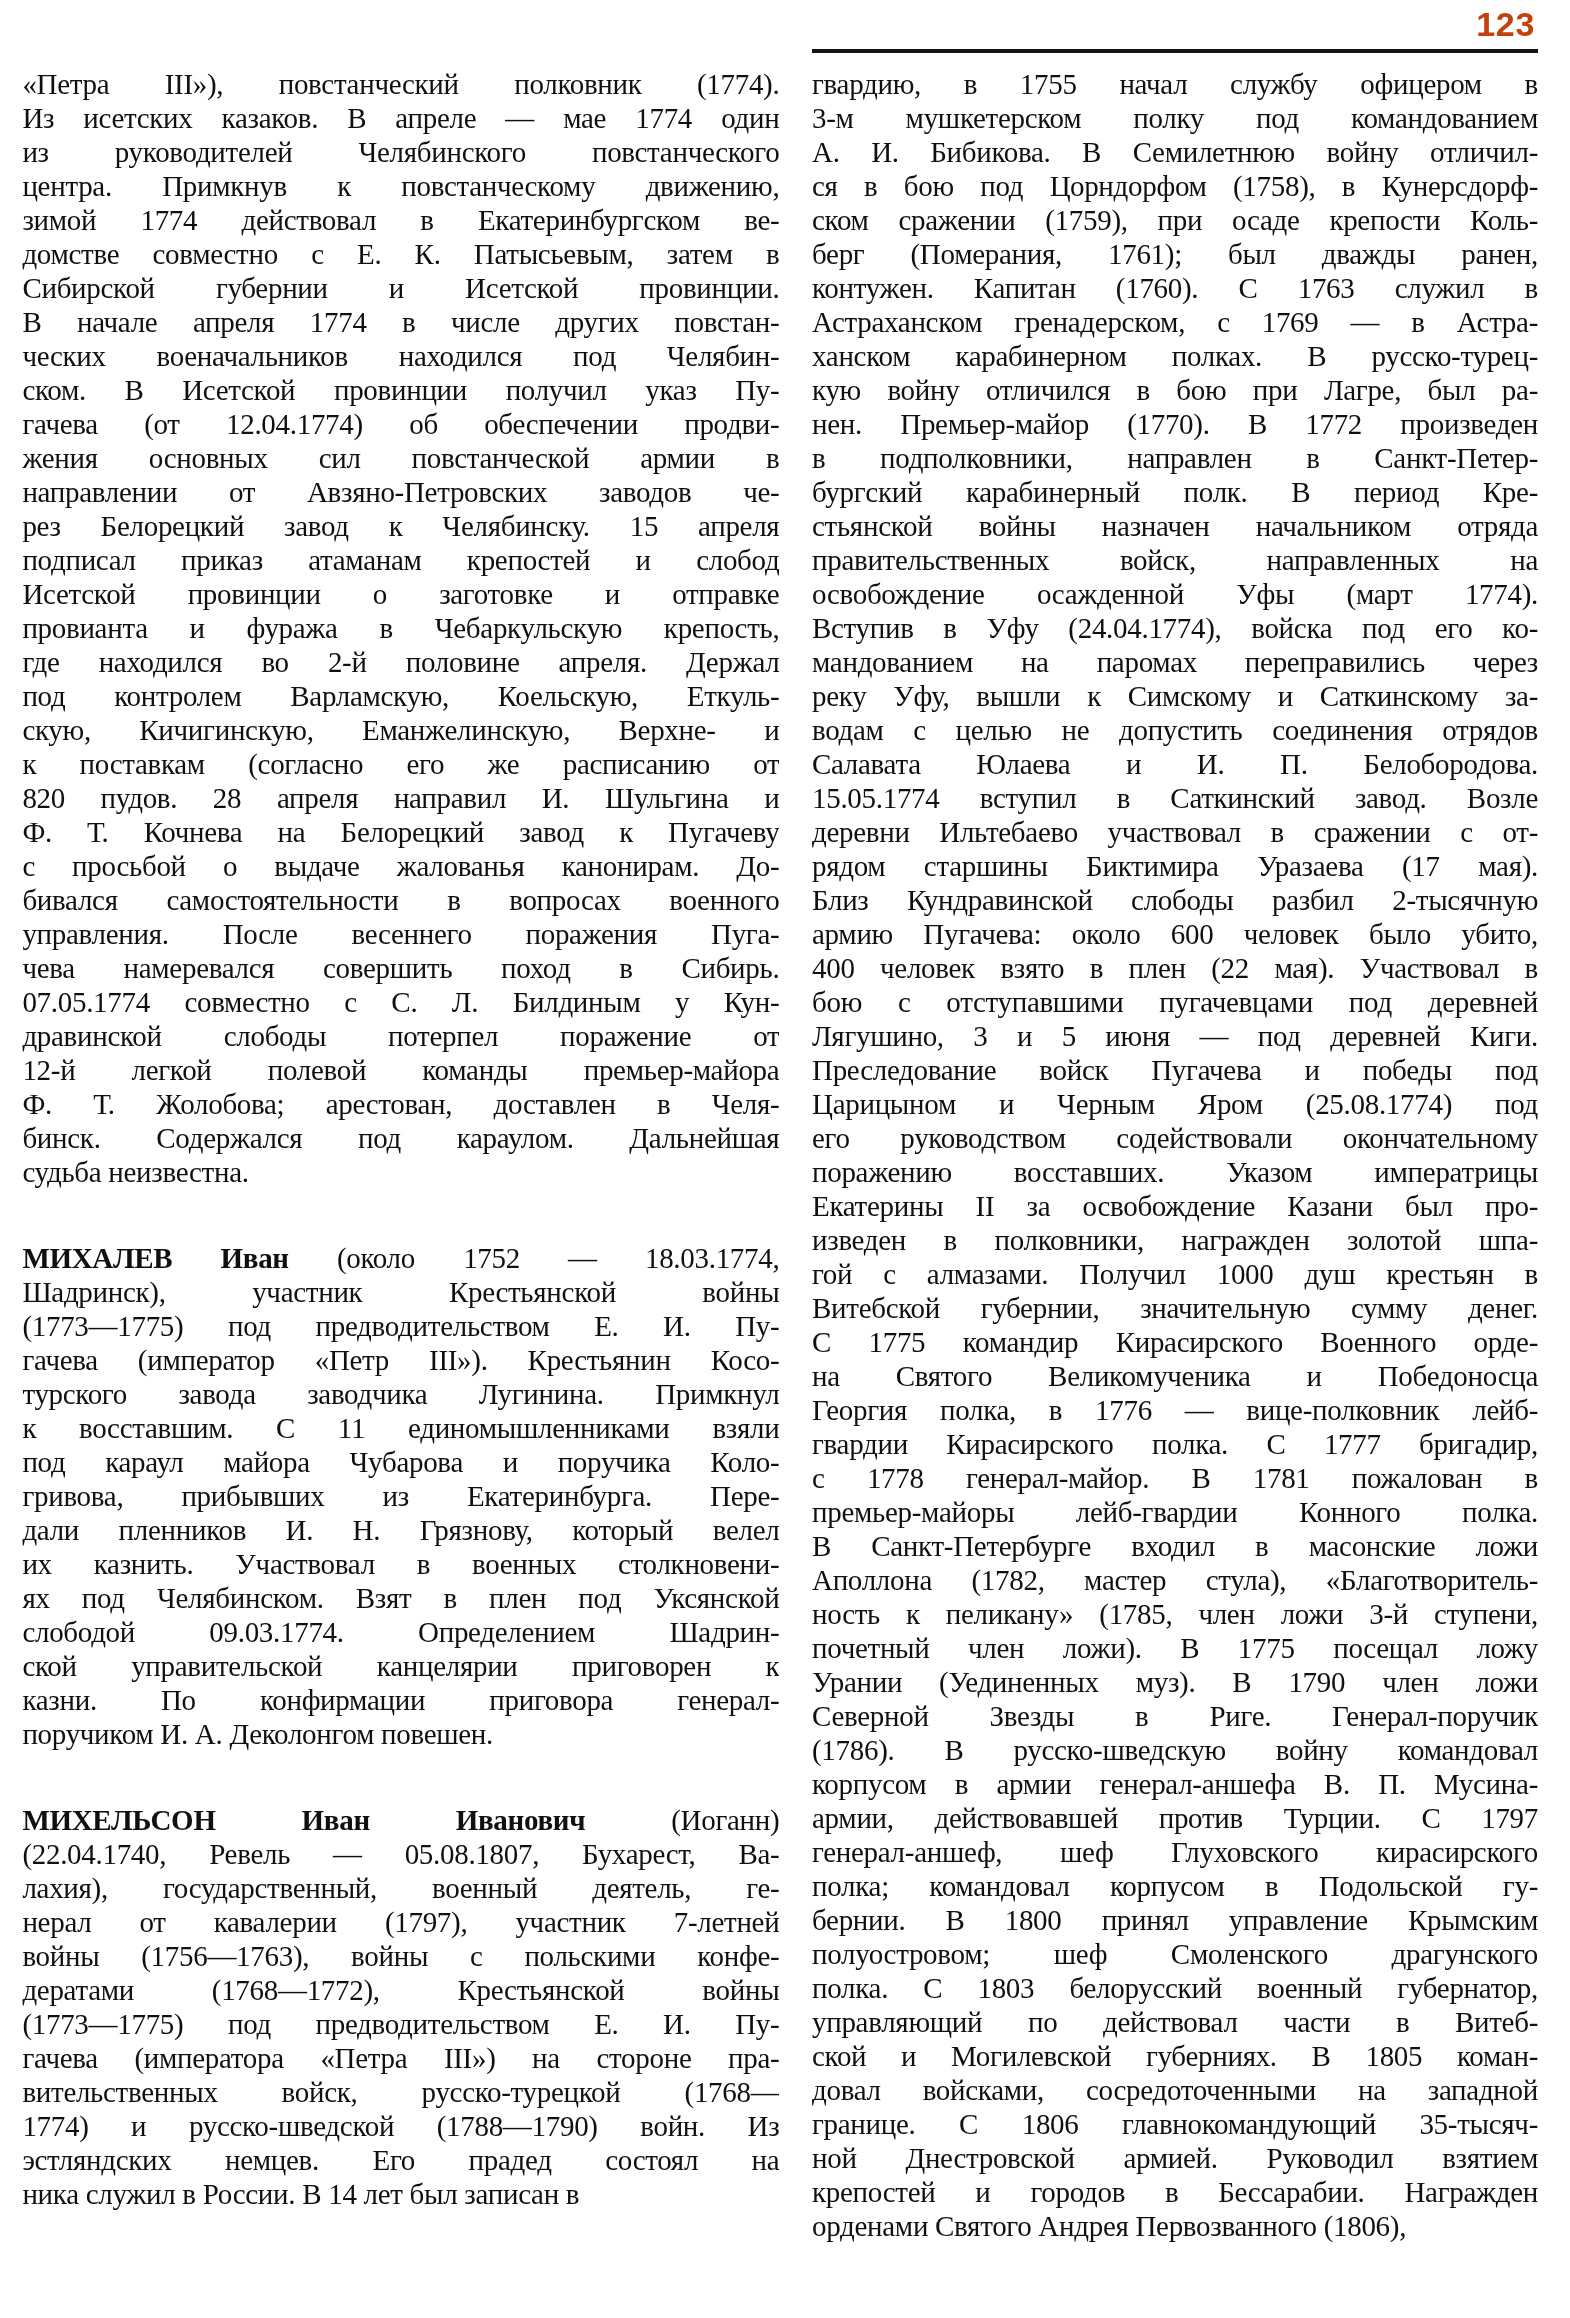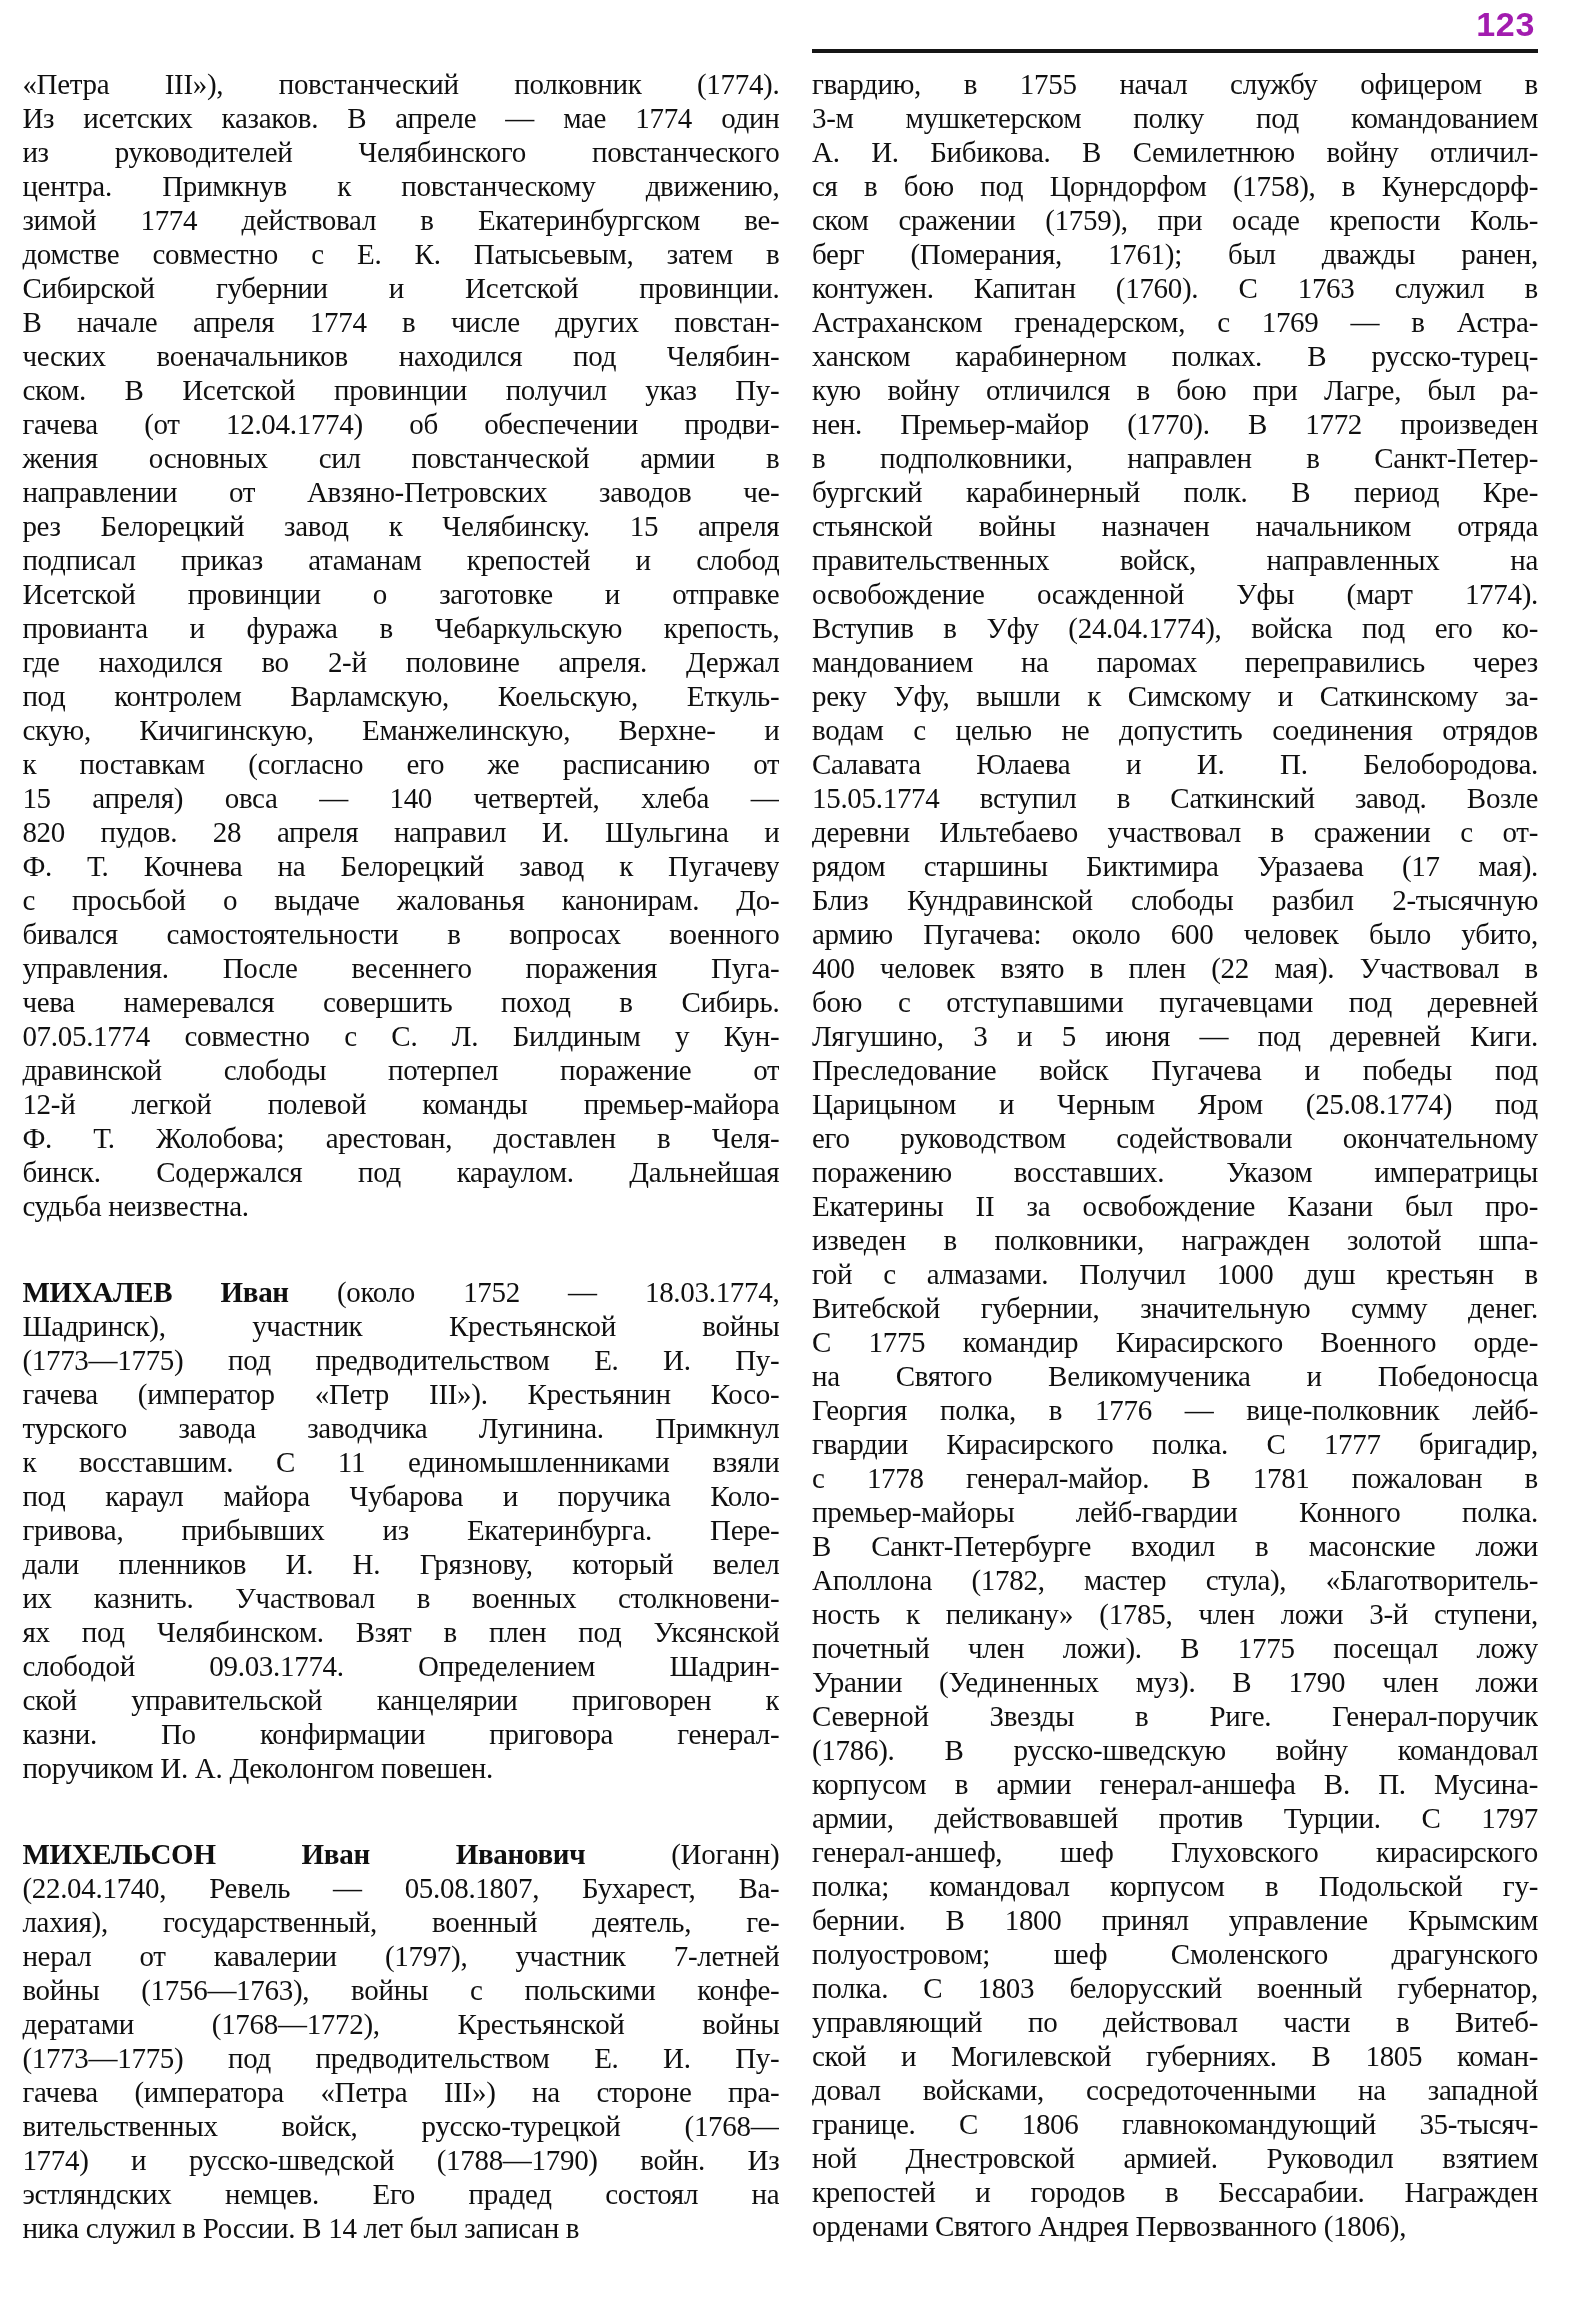--- a/index.html
+++ b/index.html
@@ -18,21 +18,21 @@
   .page-number {
     position: absolute;
     top: 4.5px;
     left: 812px;
     width: 723px;
     text-align: right;
     font-family: "Liberation Sans", sans-serif;
     font-size: 34px;
     font-weight: bold;
     letter-spacing: 0.7px;
-    color: #a21caf;
+    color: #c2410c;
   }
   .header-rule {
     position: absolute;
     top: 49px;
     left: 812px;
     width: 726px;
     height: 3.7px;
     background: #151515;
   }
   .col {
@@ -77,21 +77,20 @@
       <div class="line">жения основных сил повстанческой армии в</div>
       <div class="line">направлении от Авзяно-Петровских заводов че-</div>
       <div class="line">рез Белорецкий завод к Челябинску. 15 апреля</div>
       <div class="line">подписал приказ атаманам крепостей и слобод</div>
       <div class="line">Исетской провинции о заготовке и отправке</div>
       <div class="line">провианта и фуража в Чебаркульскую крепость,</div>
       <div class="line">где находился во 2-й половине апреля. Держал</div>
       <div class="line">под контролем Варламскую, Коельскую, Еткуль-</div>
       <div class="line">скую, Кичигинскую, Еманжелинскую, Верхне- и</div>
       <div class="line">к поставкам (согласно его же расписанию от</div>
-      <div class="line">15 апреля) овса — 140 четвертей, хлеба —</div>
       <div class="line">820 пудов. 28 апреля направил И. Шульгина и</div>
       <div class="line">Ф. Т. Кочнева на Белорецкий завод к Пугачеву</div>
       <div class="line">с просьбой о выдаче жалованья канонирам. До-</div>
       <div class="line">бивался самостоятельности в вопросах военного</div>
       <div class="line">управления. После весеннего поражения Пуга-</div>
       <div class="line">чева намеревался совершить поход в Сибирь.</div>
       <div class="line">07.05.1774 совместно с С. Л. Билдиным у Кун-</div>
       <div class="line">дравинской слободы потерпел поражение от</div>
       <div class="line">12-й легкой полевой команды премьер-майора</div>
       <div class="line">Ф. Т. Жолобова; арестован, доставлен в Челя-</div>

